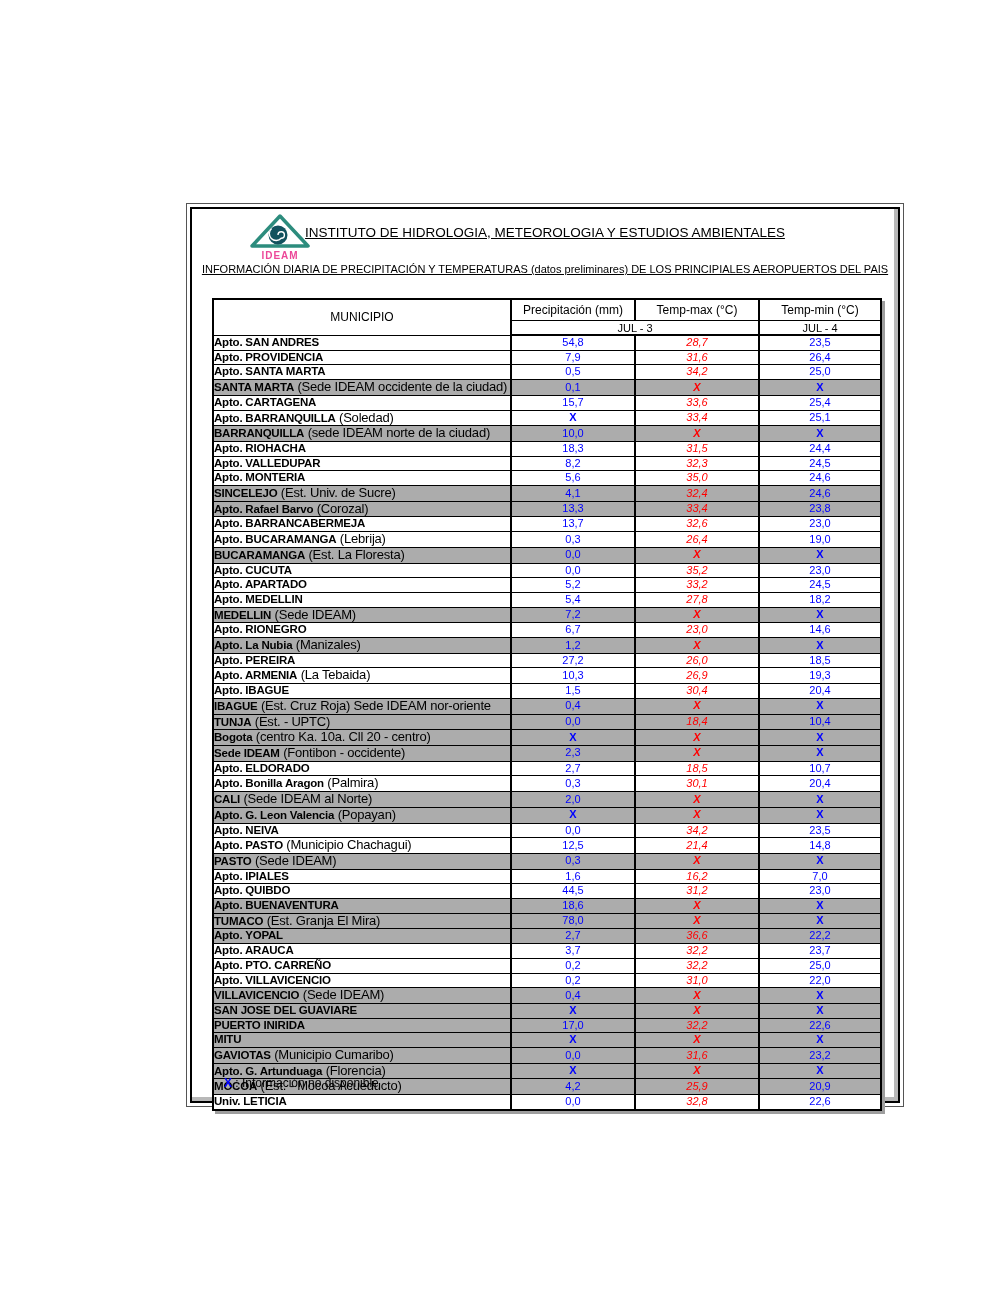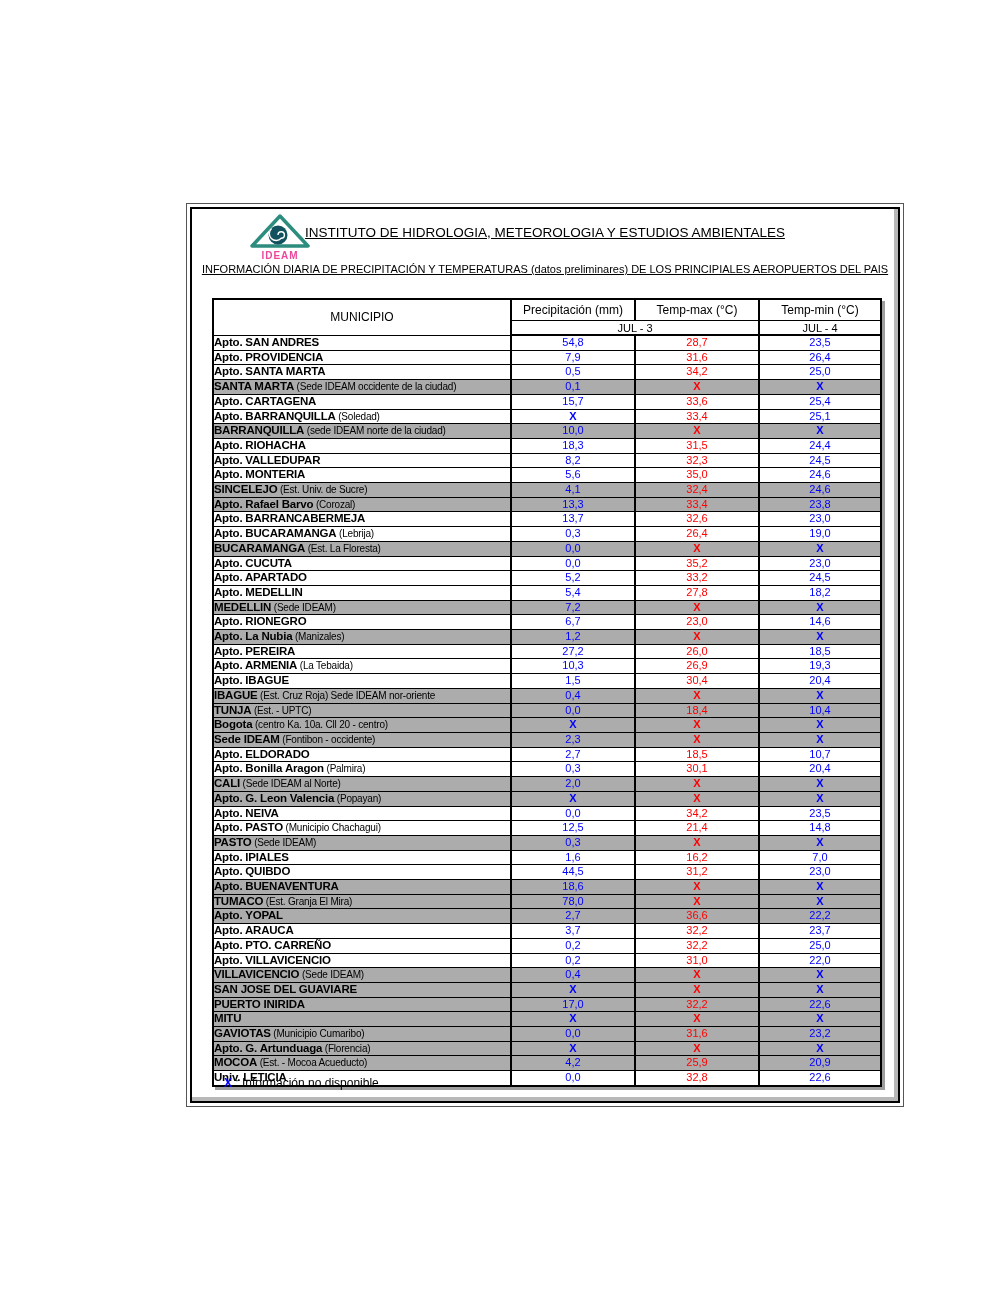--- a/index.html
+++ b/index.html
@@ -32,24 +32,24 @@
     margin-top:12px;
   }
   .tbl th,.tbl td{border:1px solid #000;padding:0;overflow:hidden;}
   .tbl thead th{font-weight:normal;font-size:12px;height:20px;text-align:center;background:#fff;}
   .tbl thead tr:nth-child(2) th{height:13px;font-size:11px;border-bottom:2px solid #000;}
   .h-mun{font-weight:bold;font-size:12px;}
   .h-col,.h-date,.c-val{border-left:2px solid #000 !important;}
   .tbl tbody td{height:13.6px;line-height:13.7px;font-size:11px;}
   .c-mun{padding-left:3px;white-space:nowrap;text-align:left;}
   .c-mun b{font-size:11.5px;letter-spacing:-0.2px;}
-  .c-mun span{font-size:10px;letter-spacing:-0.2px;}
+  .c-mun span{font-size:13px;letter-spacing:-0.2px;}
   .c-val{text-align:center;font-size:12px;}
   .c-precip,.c-tmin{color:var(--val-blue,#0000ff);}
-  .c-tmax{color:var(--val-red,#ff0000);}
+  .c-tmax{color:var(--val-red,#ff0000);font-style:italic;}
   .nodata{font-weight:bold;}
   tr.shaded td{background:var(--row-gray,#acacac);}
   
   .footnote{position:absolute;left:32px;top:867px;font-size:12px;white-space:pre;}
   .fx{color:var(--val-blue,#0000ff);font-weight:bold;}
 </style>
 </head>
 <body>
 
 <div class="doc">

